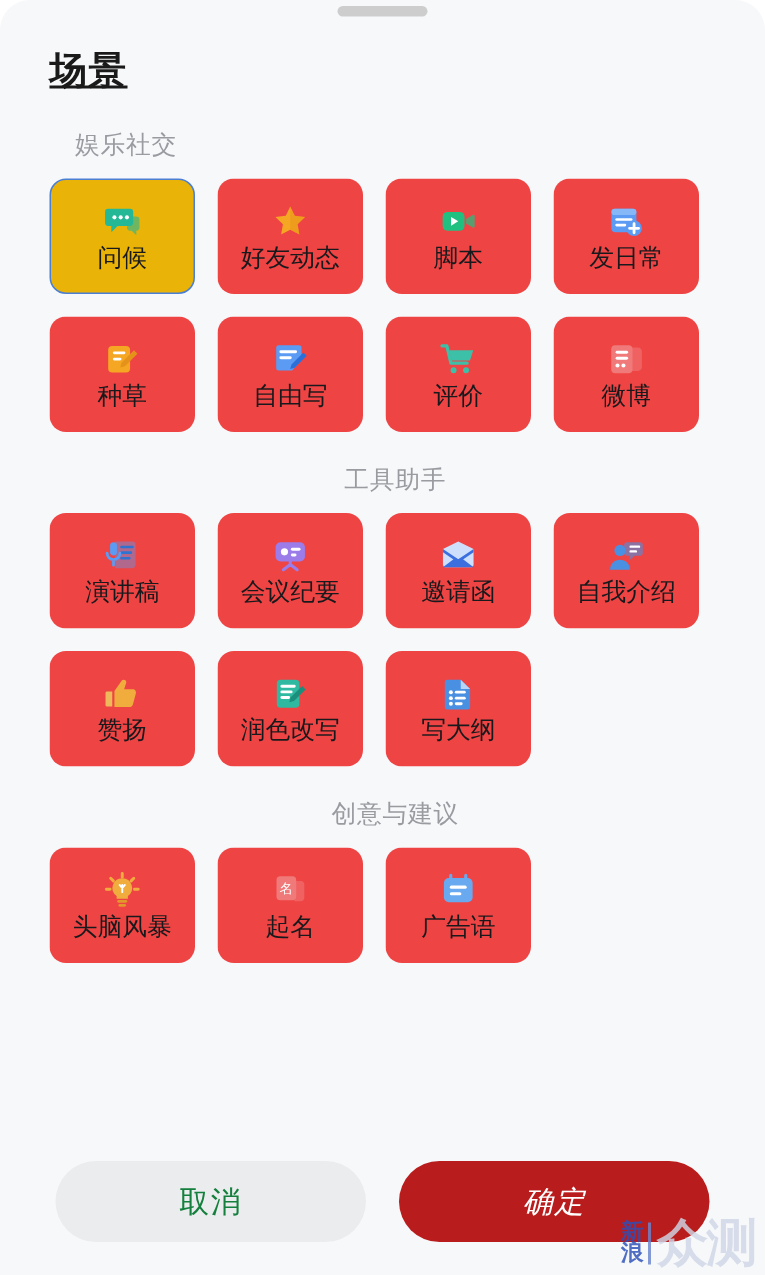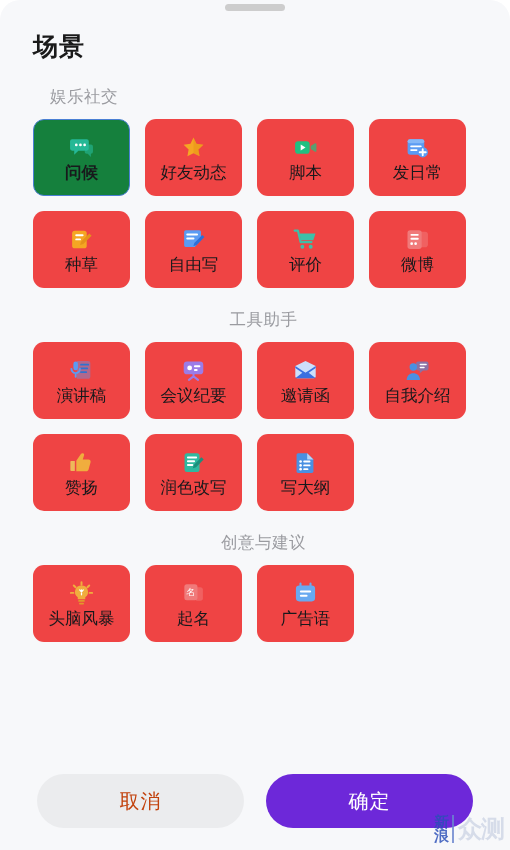--- a/index.html
+++ b/index.html
@@ -30,20 +30,21 @@
     background: #cdcdcd;
   }
   .sheet-title {
     position: absolute;
     top: 30px;
     left: 33px;
     font-size: 25px;
     font-weight: bold;
     color: #1a1a1a;
     letter-spacing: 1px;
+    text-decoration: underline;
   }
   .content {
     position: absolute;
     top: 86px;
     left: 0;
     right: 0;
     bottom: 98px;
     padding: 0;
   }
   .section {
@@ -72,23 +73,22 @@
     border-radius: 11px;
     border: 1.5px solid transparent;
     display: flex;
     flex-direction: column;
     align-items: center;
     justify-content: center;
     gap: 4px;
     cursor: pointer;
   }
   .card.selected {
-    background: #15803d;
+    background: #eab308;
     border-color: #4a7fd4;
-    font-weight: bold;
   }
   .card-icon {
     width: 28px;
     height: 26px;
     display: flex;
     align-items: center;
     justify-content: center;
   }
   .card-icon svg { display: block; }
   .card-label {
@@ -116,25 +116,26 @@
     height: 54px;
     border: none;
     border-radius: 27px;
     font-size: 20px;
     font-family: inherit;
     cursor: pointer;
     letter-spacing: 1px;
   }
   .btn-cancel {
     background: #ebecee;
-    color: #c2410c;
+    color: #15803d;
   }
   .btn-confirm {
-    background: #6d28d9;
+    background: #b91c1c;
     color: #ffffff;
+    font-style: italic;
   }
   .watermark {
     position: absolute;
     right: 6px;
     bottom: 6px;
     display: flex;
     align-items: center;
     pointer-events: none;
     opacity: 0.82;
   }
@@ -142,21 +143,21 @@
     font-size: 15px;
     line-height: 14px;
     color: #2b4fb8;
     font-weight: bold;
     text-align: center;
     padding-right: 3px;
     border-right: 2px solid #6b86cf;
     margin-right: 4px;
   }
   .wm-big {
-    font-size: 24px;
+    font-size: 34px;
     font-weight: bold;
     color: #cfd6e6;
     line-height: 30px;
     letter-spacing: -1px;
   }
 </style>
 </head>
 <body>
 
 <div class="phone">

